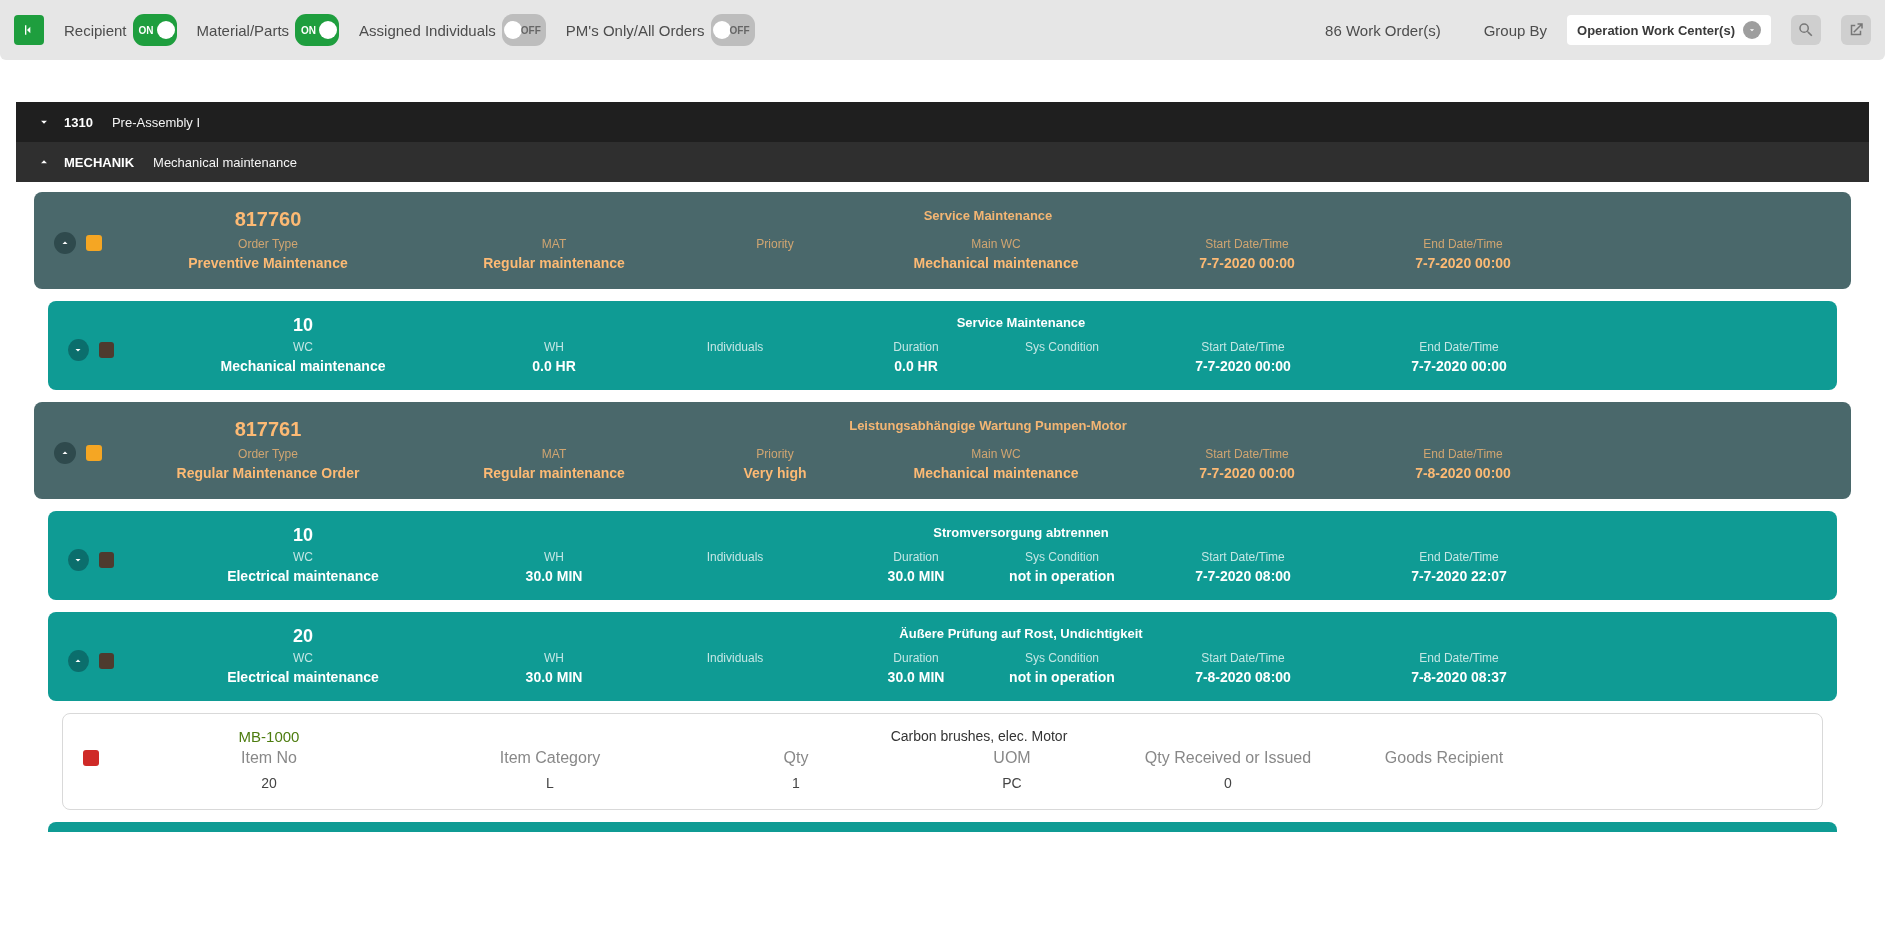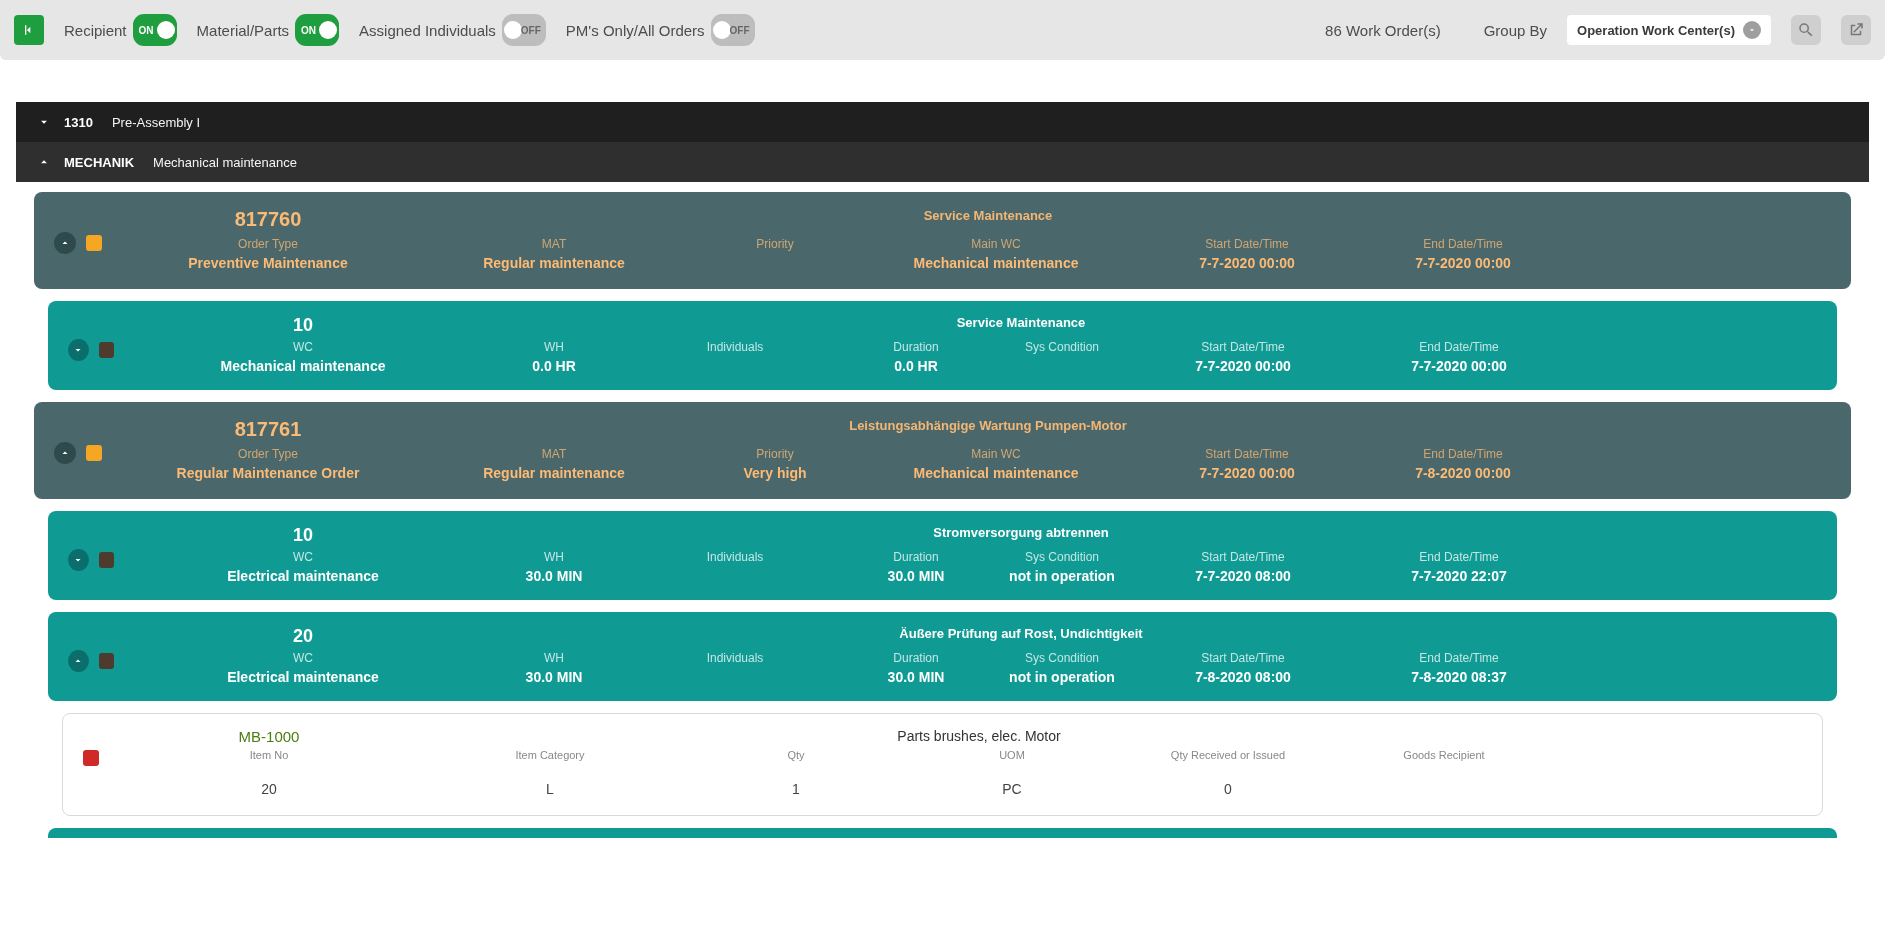--- a/index.html
+++ b/index.html
@@ -113,21 +113,21 @@
   
   .mat-card {
     background: #fff; border: 1px solid #d9d9d9; border-radius: 8px; margin: 0 28px 12px 28px;
     padding: 14px 20px 18px 20px; display: flex; gap: 14px; align-items: flex-start;
   }
   .mat-side { display: flex; align-items: center; gap: 10px; padding-top: 22px; width: 32px; }
   .mat-grid { flex: 1; display: grid; grid-template-columns: 280px 270px 210px 210px 210px 210px; column-gap: 6px; }
   .mat-grid .mat-title-row { grid-column: 1 / -1; display: grid; grid-template-columns: 280px 1fr; margin-bottom: 4px; }
   .mat-id { font-size: 15px; color: #4d7c0f; font-weight: 500; }
   .mat-desc { font-size: 14px; color: #333; }
-  .mat-lbl { font-size: 11px; color: #888; margin-bottom: 20px; }
+  .mat-lbl { font-size: 16px; color: #888; margin-bottom: 8px; }
   .mat-val { font-size: 14px; color: #444; }
 
   .teal-strip { background: #0f9b94; height: 10px; border-radius: 8px 8px 0 0; margin: 0 14px; }
 </style>
 </head>
 <body>
 
 <div class="toolbar">
   <div class="back-btn">
     <svg width="16" height="16" viewBox="0 0 24 24">
@@ -435,21 +435,21 @@
         </div>
       </div>
 
       <div class="mat-card">
         <div class="mat-side">
           <span class="status-sq status-red"></span>
         </div>
         <div class="mat-grid">
           <div class="mat-title-row">
             <div class="mat-id">MB-1000</div>
-            <div class="mat-desc">Parts brushes, elec. Motor</div>
+            <div class="mat-desc">Carbon brushes, elec. Motor</div>
           </div>
           <div>
               <div class="mat-lbl">Item No</div>
               <div class="mat-val">20</div>
             </div>
           <div>
               <div class="mat-lbl">Item Category</div>
               <div class="mat-val">L</div>
             </div>
           <div>

